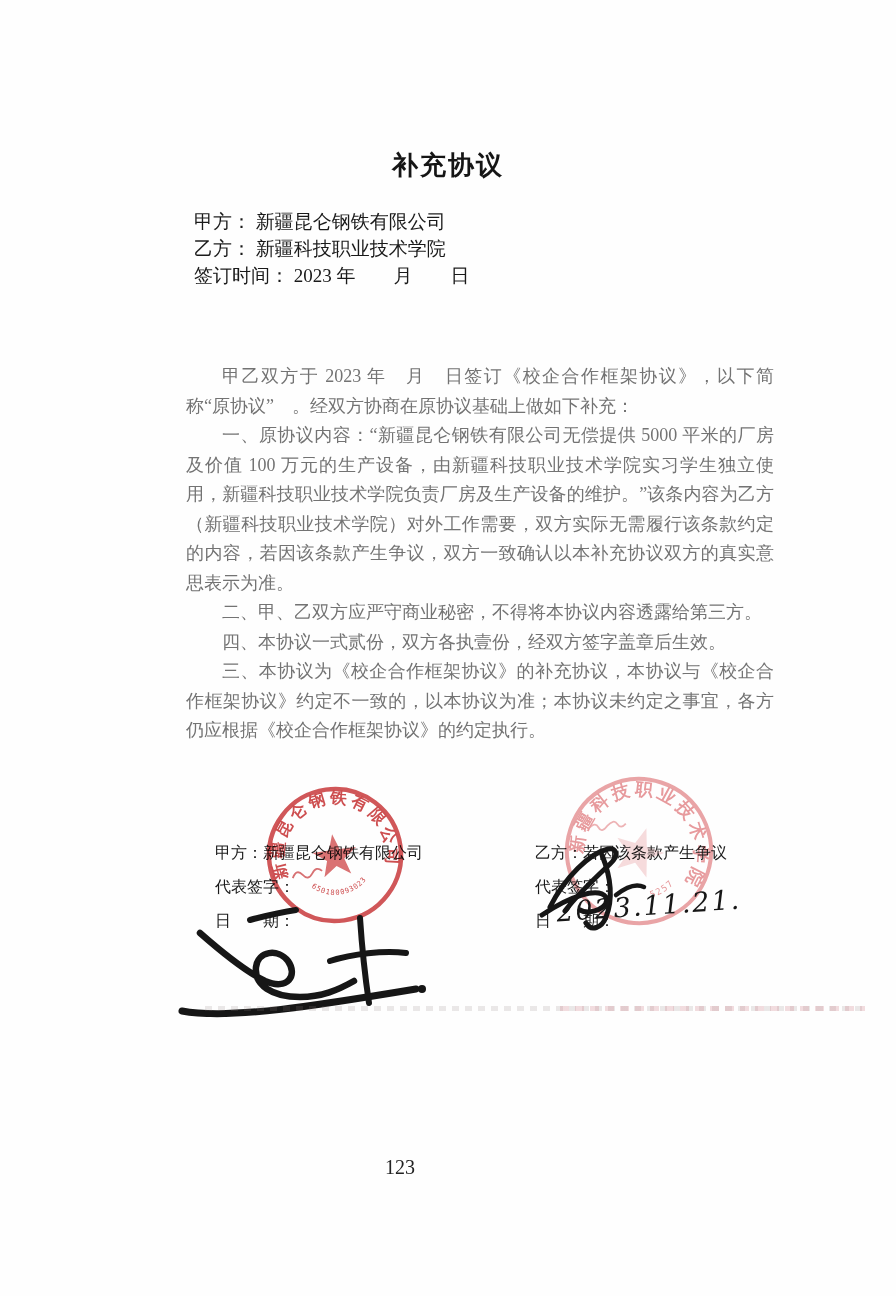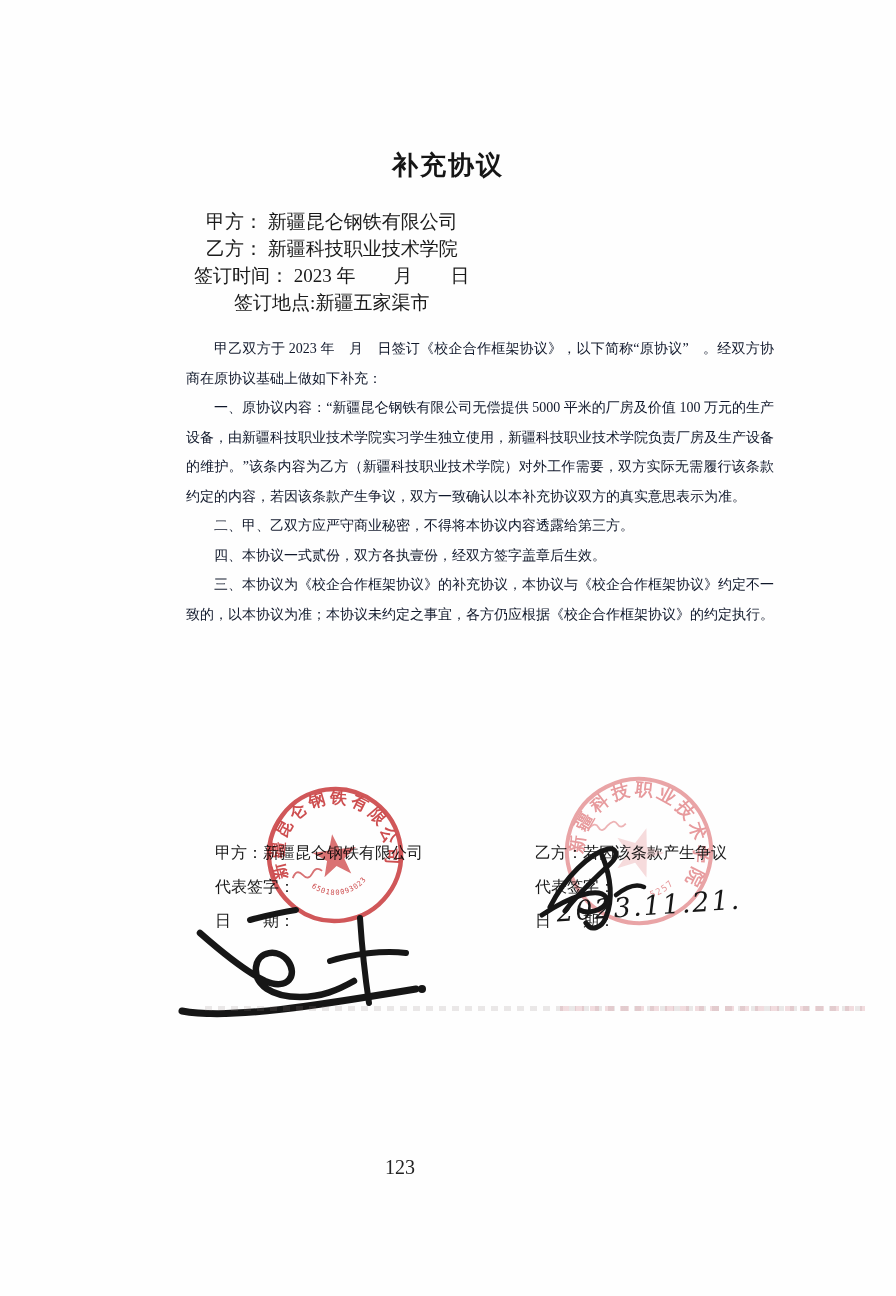--- a/index.html
+++ b/index.html
@@ -11,27 +11,27 @@
     overflow:hidden;
   }
   .page{position:relative;width:896px;height:1296px;background:#fefefe;}
   .doc-title{
     position:absolute;top:148px;left:0;width:896px;
     text-align:center;font-size:26px;font-weight:700;
     letter-spacing:2px;margin:0;color:#151515;
   }
   .head-block{
     position:absolute;left:194px;top:208px;
-    font-size:19px;line-height:27px;color:#1a1a1a;text-align:center;
+    font-size:19px;line-height:27px;color:#1a1a1a;
   }
   .head-block div{white-space:pre;}
   .body-block{
-    position:absolute;left:186px;top:334px;width:588px;
-    font-size:14px;line-height:29.5px;text-align:justify;
-    color:#0f172a;
+    position:absolute;left:186px;top:362px;width:588px;
+    font-size:18px;line-height:29.5px;text-align:justify;
+    color:#737373;
   }
   .body-block p{margin:0;text-indent:2em;}
   .sig-col{
     position:absolute;top:836px;
     font-size:16px;line-height:34px;color:#1a1a1a;margin-left:35px;
   }
   .sig-col div{white-space:pre;}
   .sig-a{left:180px;}
   .sig-b{left:500px;}
   .stamp{position:absolute;mix-blend-mode:multiply;}
@@ -65,21 +65,20 @@
 <body>
 
 <div class="page">
 
   <h1 class="doc-title">补充协议</h1>
 
   <div class="head-block">
     <div>甲方： 新疆昆仑钢铁有限公司</div>
     <div>乙方： 新疆科技职业技术学院</div>
     <div>签订时间： 2023 年　　月　　日</div>
-    <div>签订地点:新疆五家渠市</div>
   </div>
 
   <div class="body-block">
     <p>甲乙双方于 2023 年　月　日签订《校企合作框架协议》，以下简称“原协议”　。经双方协商在原协议基础上做如下补充：</p>
     <p>一、原协议内容：“新疆昆仑钢铁有限公司无偿提供 5000 平米的厂房及价值 100 万元的生产设备，由新疆科技职业技术学院实习学生独立使用，新疆科技职业技术学院负责厂房及生产设备的维护。”该条内容为乙方（新疆科技职业技术学院）对外工作需要，双方实际无需履行该条款约定的内容，若因该条款产生争议，双方一致确认以本补充协议双方的真实意思表示为准。</p>
     <p>二、甲、乙双方应严守商业秘密，不得将本协议内容透露给第三方。</p>
     <p>四、本协议一式贰份，双方各执壹份，经双方签字盖章后生效。</p>
     <p>三、本协议为《校企合作框架协议》的补充协议，本协议与《校企合作框架协议》约定不一致的，以本协议为准；本协议未约定之事宜，各方仍应根据《校企合作框架协议》的约定执行。</p>
   </div>
 

